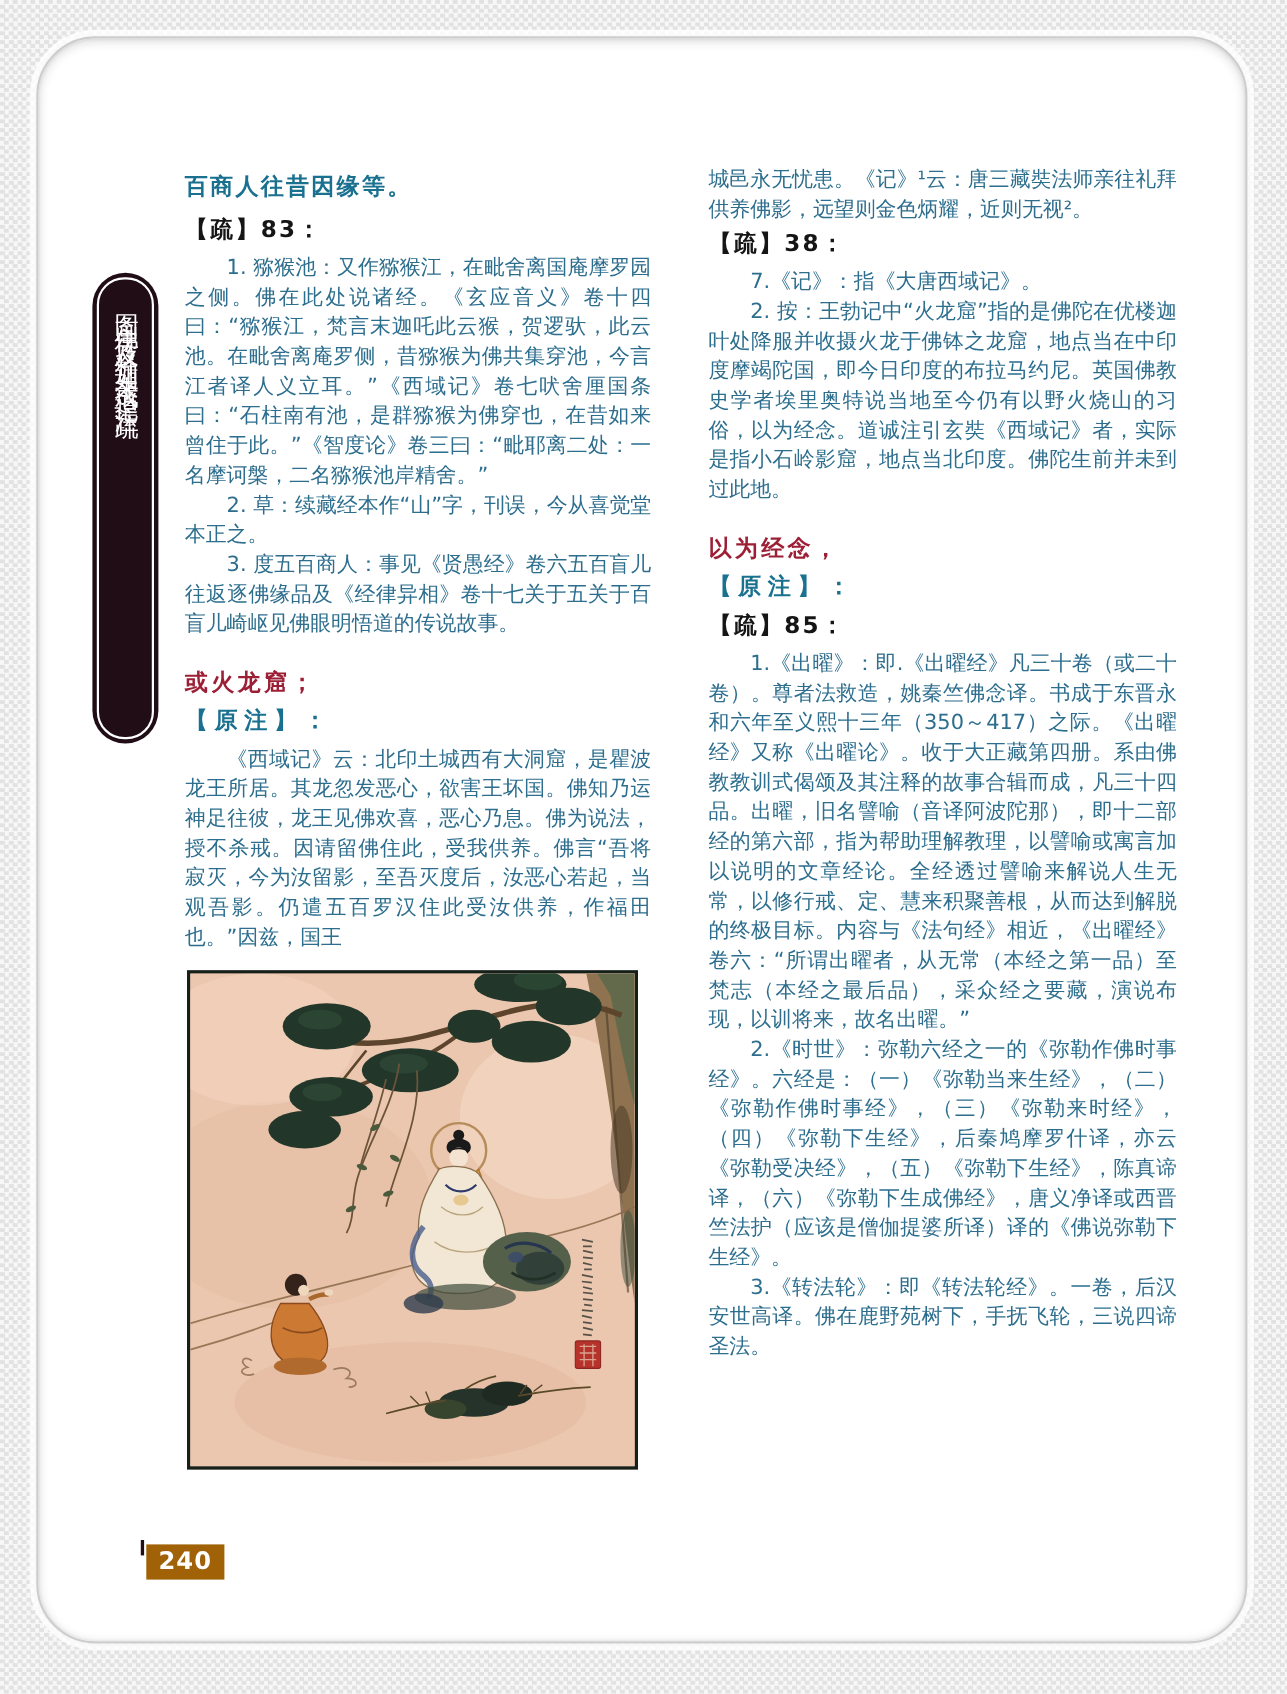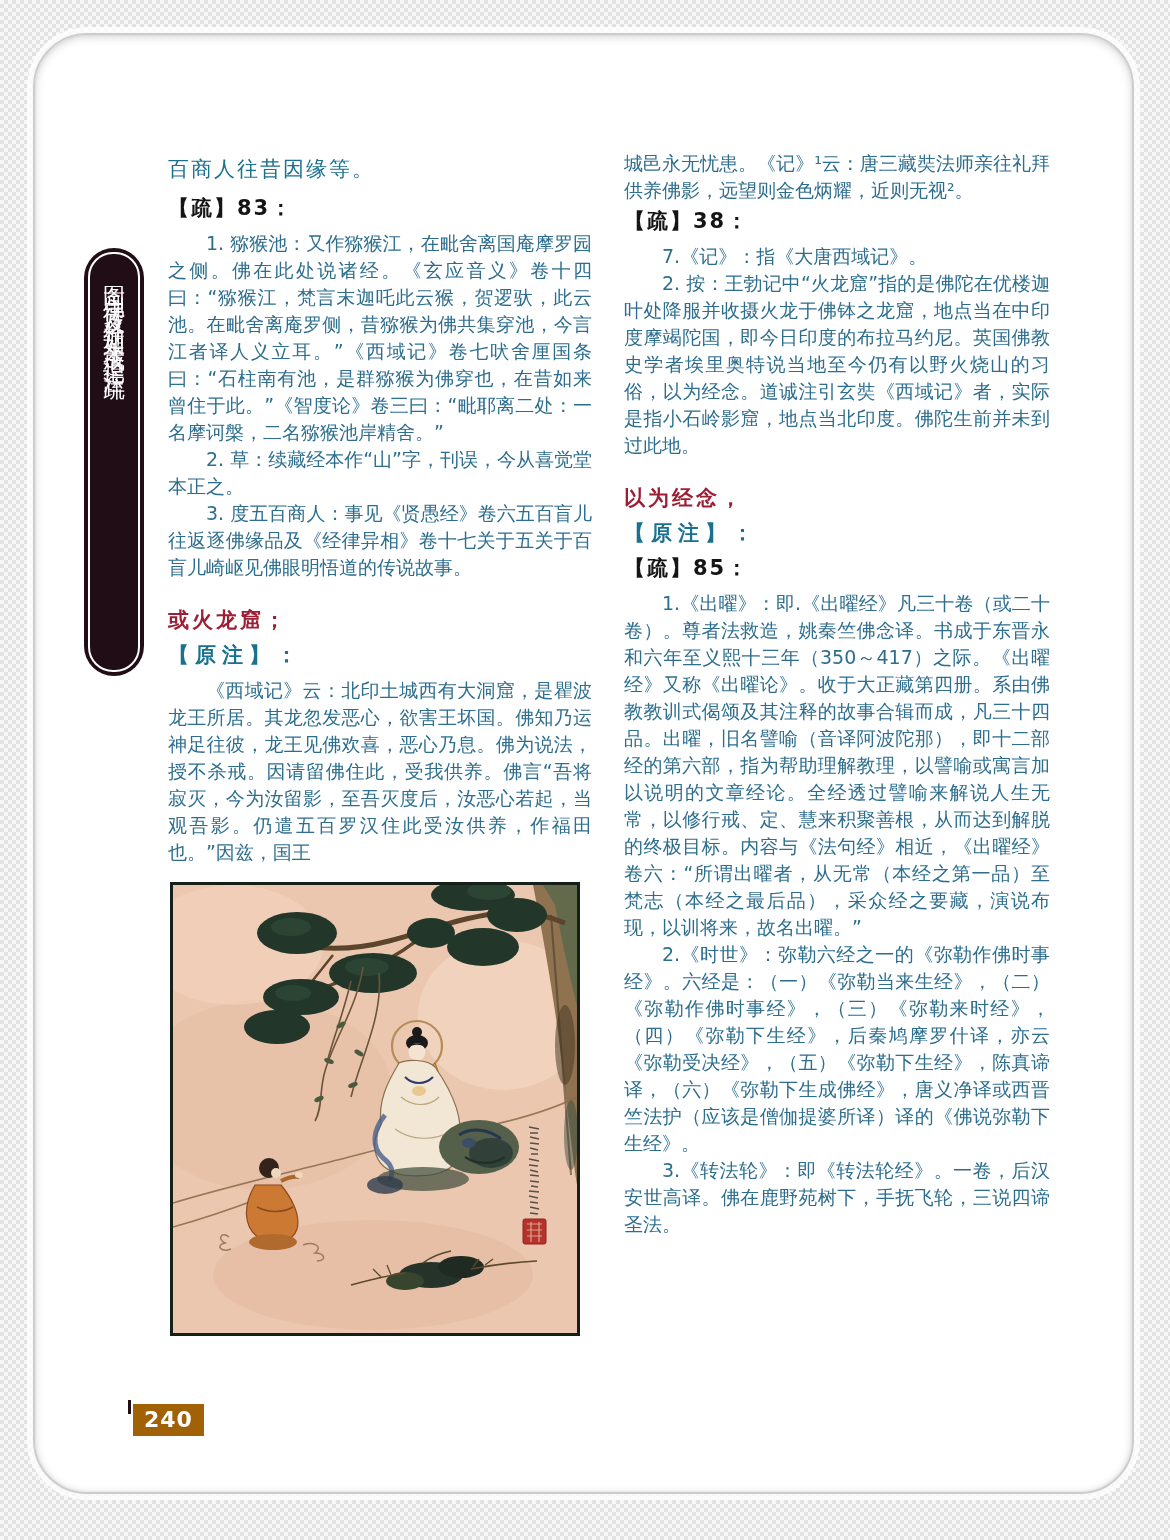--- a/index.html
+++ b/index.html
@@ -29,24 +29,24 @@
     color:#ffffff;font-size:22px;letter-spacing:7px;line-height:1;
     font-family:"DejaVu Serif","Liberation Serif",serif;
   }
   
   .col{
     position:absolute;width:426px;
     font-size:19px;line-height:27px;color:#2d6e8e;
     text-align:justify;
   }
   .col-left{left:168px;top:156px;width:424px;}
-  .col-right{left:624px;top:150px;}
+  .col-right{left:644px;top:150px;}
   .para{margin:0;text-indent:2em;}
   .para-cont{margin:0;text-indent:0;}
-  .h-teal{color:#19708f;font-weight:normal;font-size:21px;margin:0 0 12px 0;letter-spacing:2px;}
+  .h-teal{color:#19708f;font-weight:bold;font-size:21px;margin:0 0 12px 0;letter-spacing:2px;}
   .label-black{color:#151515;font-weight:bold;font-size:21px;margin:4px 0 8px 0;letter-spacing:2px;}
   .h-red{color:#9c1f35;font-weight:bold;font-size:21px;margin:26px 0 8px 0;letter-spacing:3px;}
   .label-teal{color:#19708f;font-weight:bold;font-size:21px;margin:0 0 8px 0;letter-spacing:6px;}
   
   .painting{
     margin-top:16px;margin-left:2px;width:404px;height:448px;
     border:3px solid #15201b;box-sizing:content-box;position:relative;
     background:#ecc7b0;
   }
   .painting svg{display:block;}

